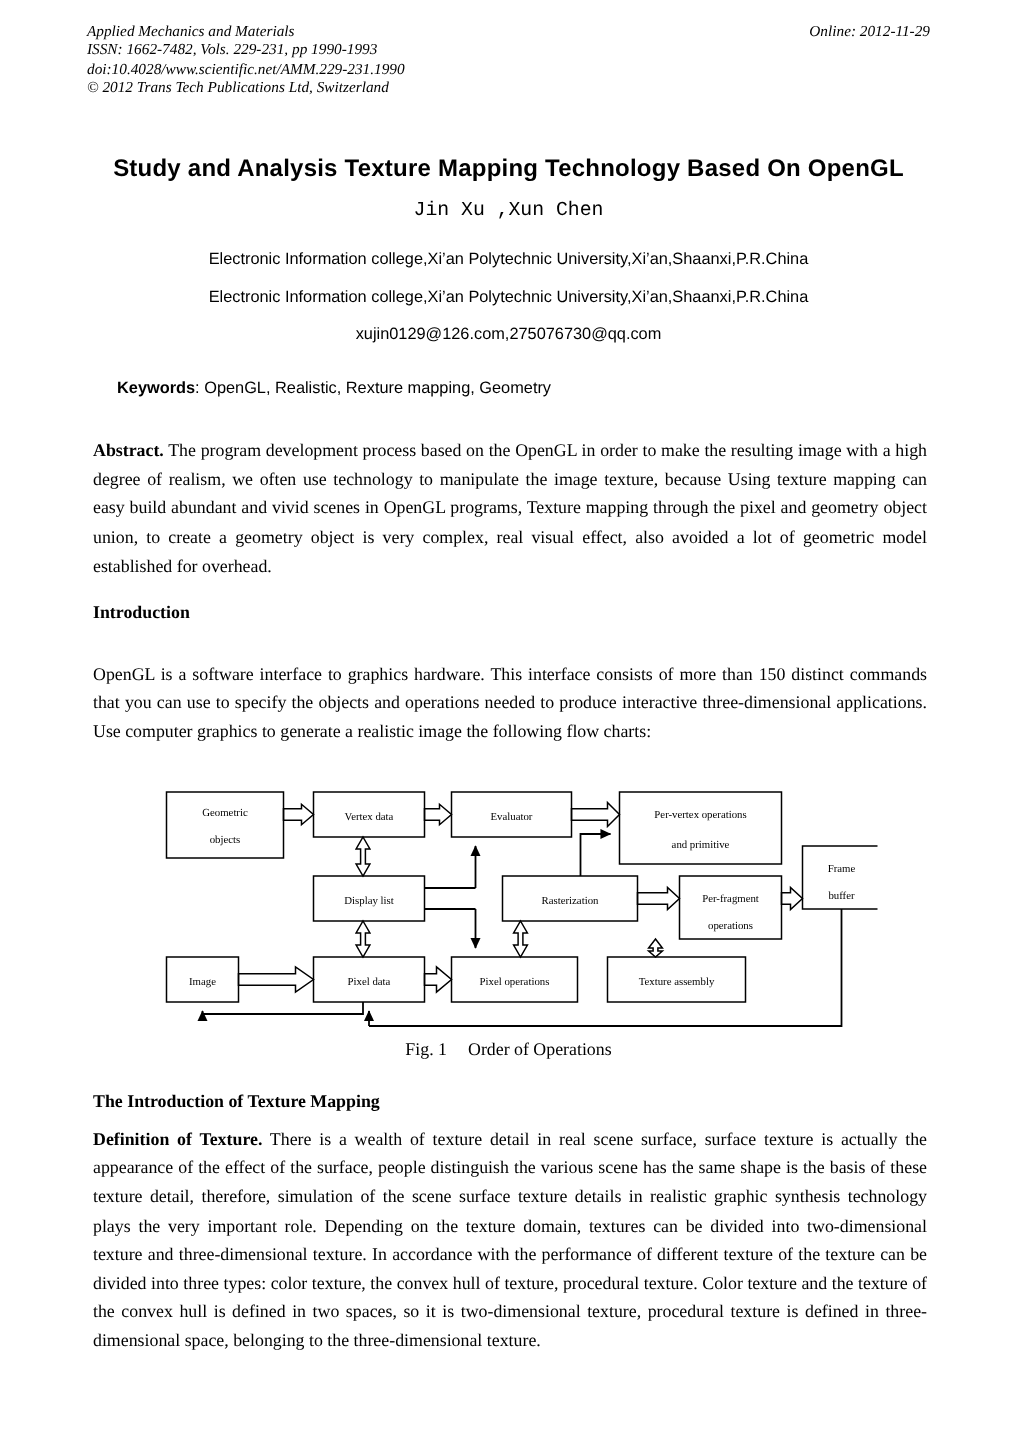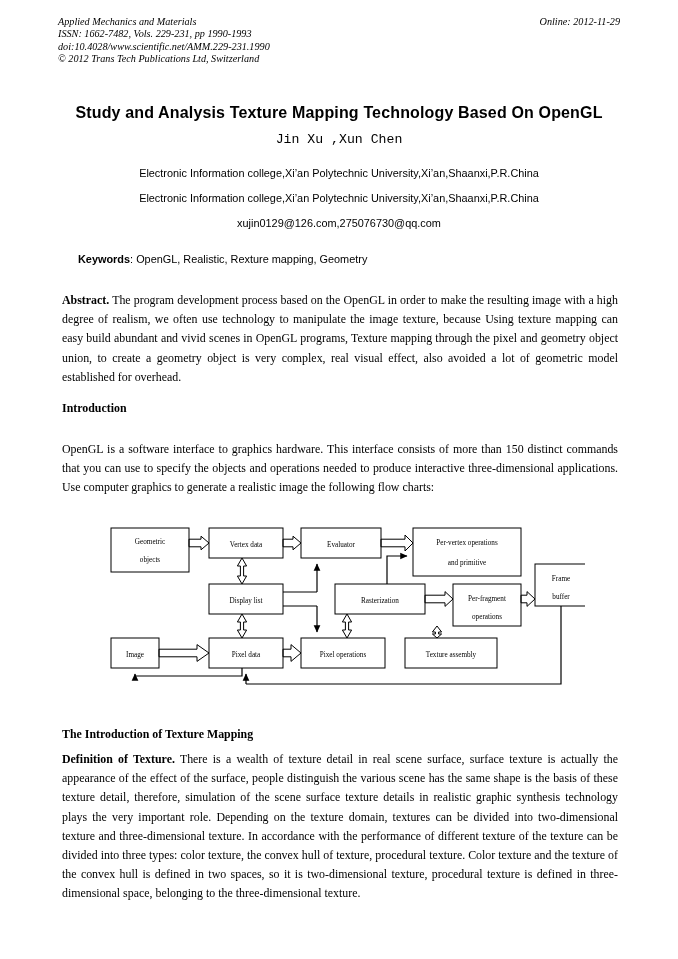--- a/index.html
+++ b/index.html
@@ -291,20 +291,23 @@
           <text x="456" y="83">buffer</text>
 
           <text x="30" y="140.5">Image</text>
           <text x="141" y="140.5">Pixel data</text>
           <text x="238" y="140.5">Pixel operations</text>
           <text x="346" y="140.5">Texture assembly</text>
         </g>
       </svg>
     </div>
 
+    <div class="fig-caption">
+      <span>Fig. 1</span><span class="capgap"></span><span>Order of Operations</span>
+    </div>
 
     <div class="sec-head tm-head">The Introduction of Texture Mapping</div>
     <div class="para def-para">
       <span class="lead">Definition of Texture.</span><span> There is a wealth of texture detail in real scene surface, surface texture is actually the appearance of the effect of the surface, people distinguish the various scene has the same shape is the basis of these texture detail, therefore, simulation of the scene surface texture details in realistic graphic synthesis technology plays the very important role. Depending on the texture domain, textures can be divided into two-dimensional texture and three-dimensional texture. In accordance with the performance of different texture of the texture can be divided into three types: color texture, the convex hull of texture, procedural texture. Color texture and the texture of the convex hull is defined in two spaces, so it is two-dimensional texture, procedural texture is defined in three-dimensional space, belonging to the three-dimensional texture.</span>
     </div>
 
   </div>
 </div>
 
 </body></html>

